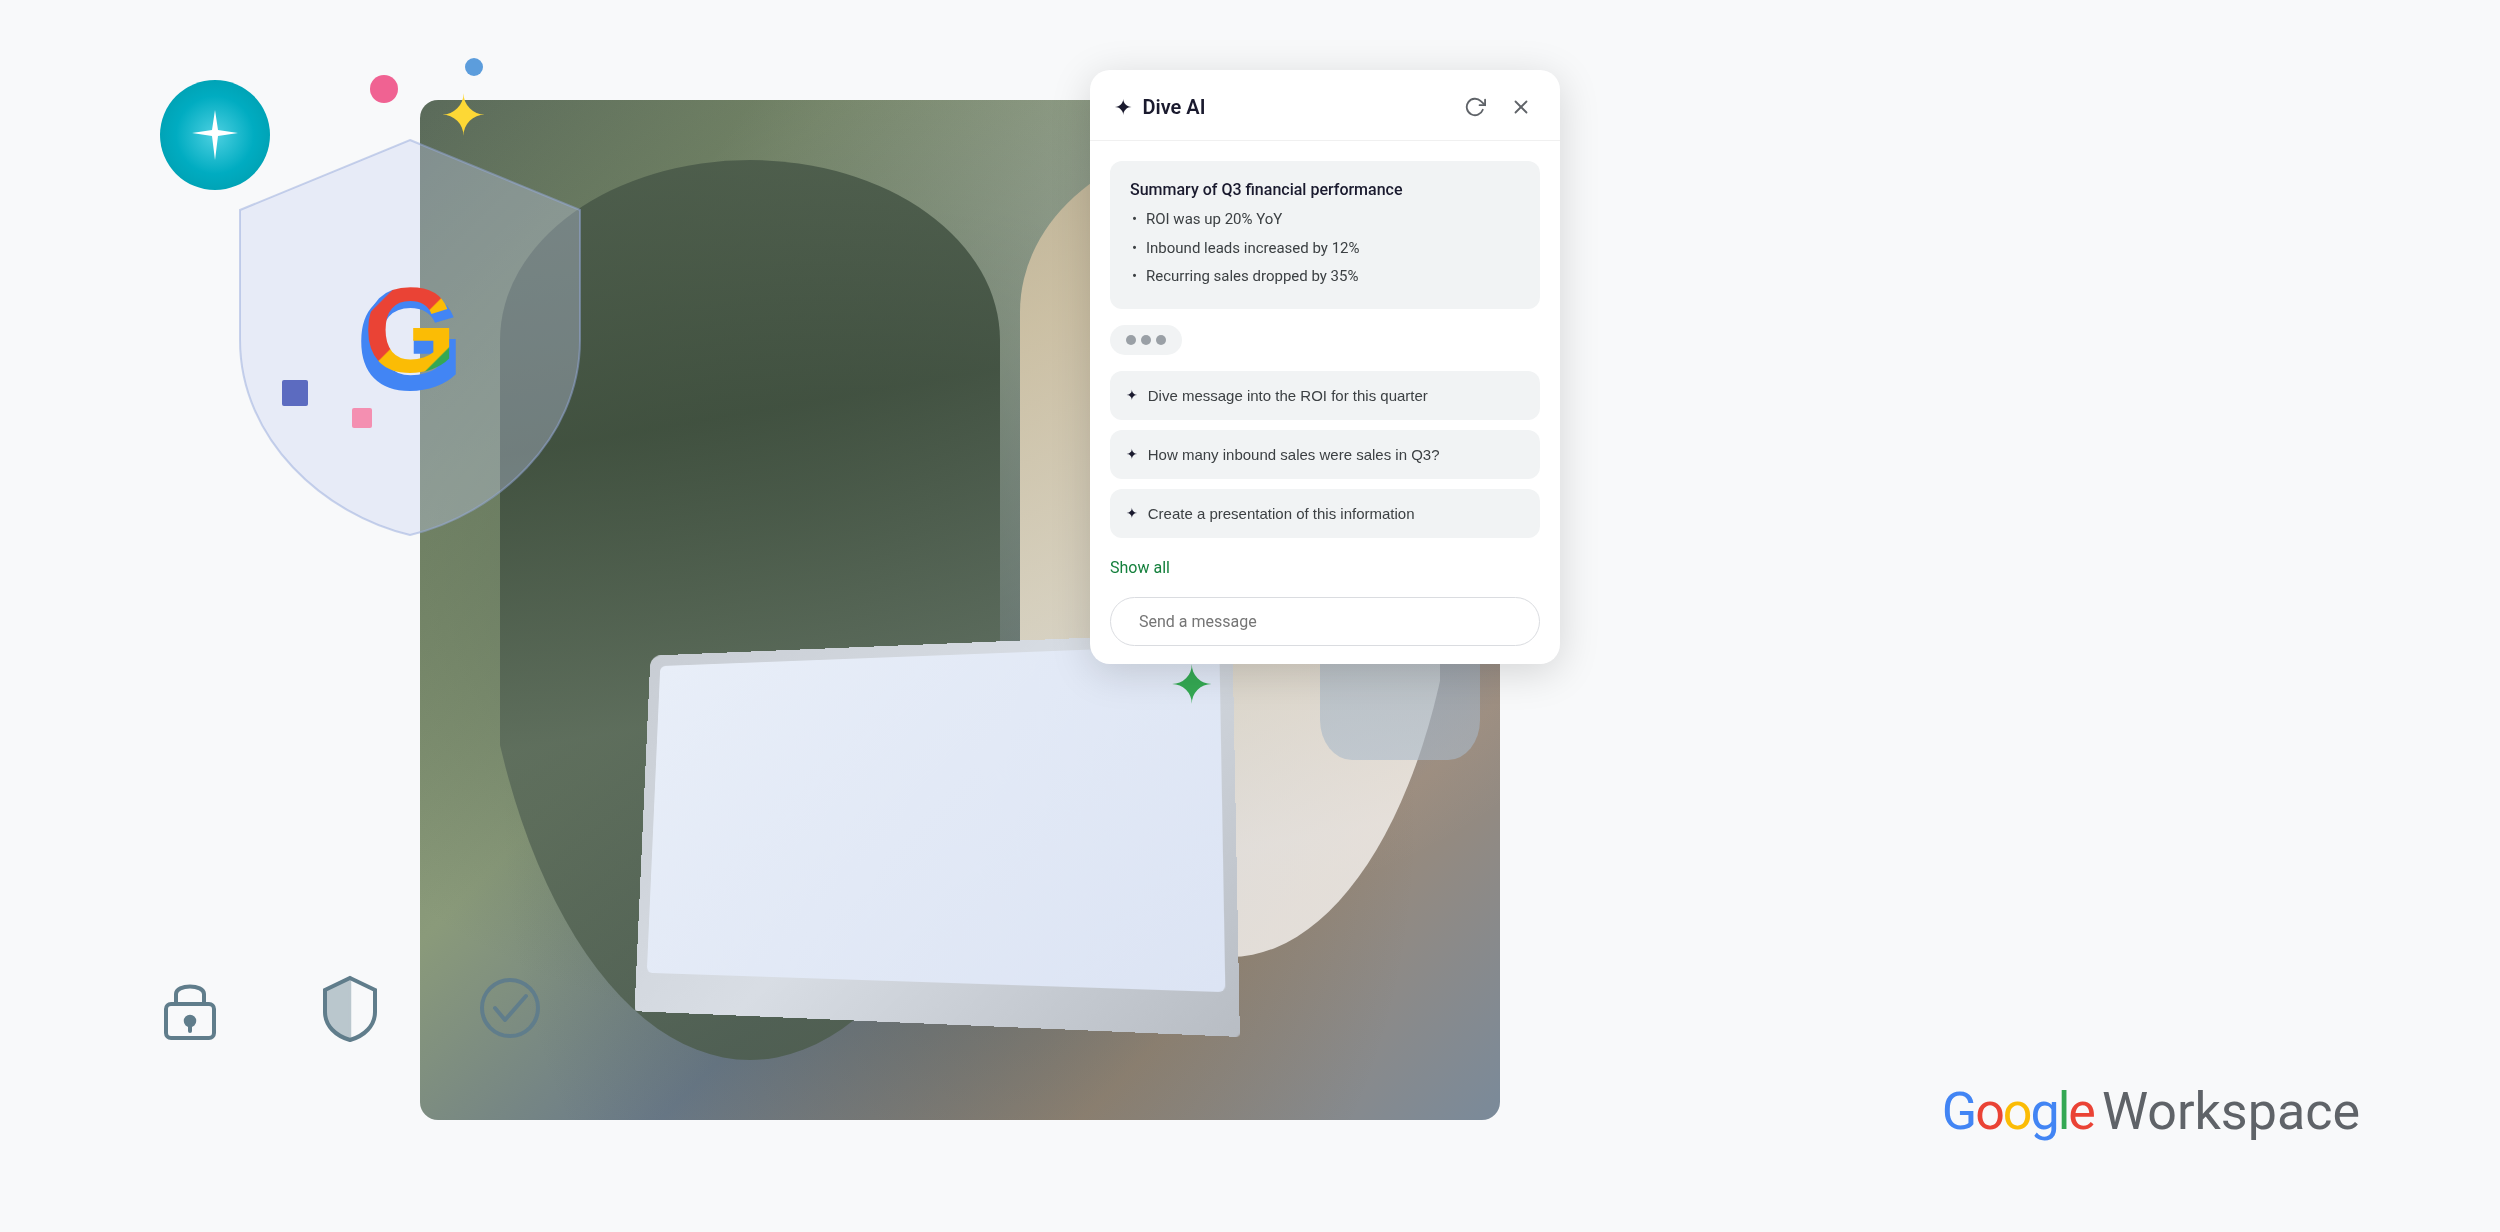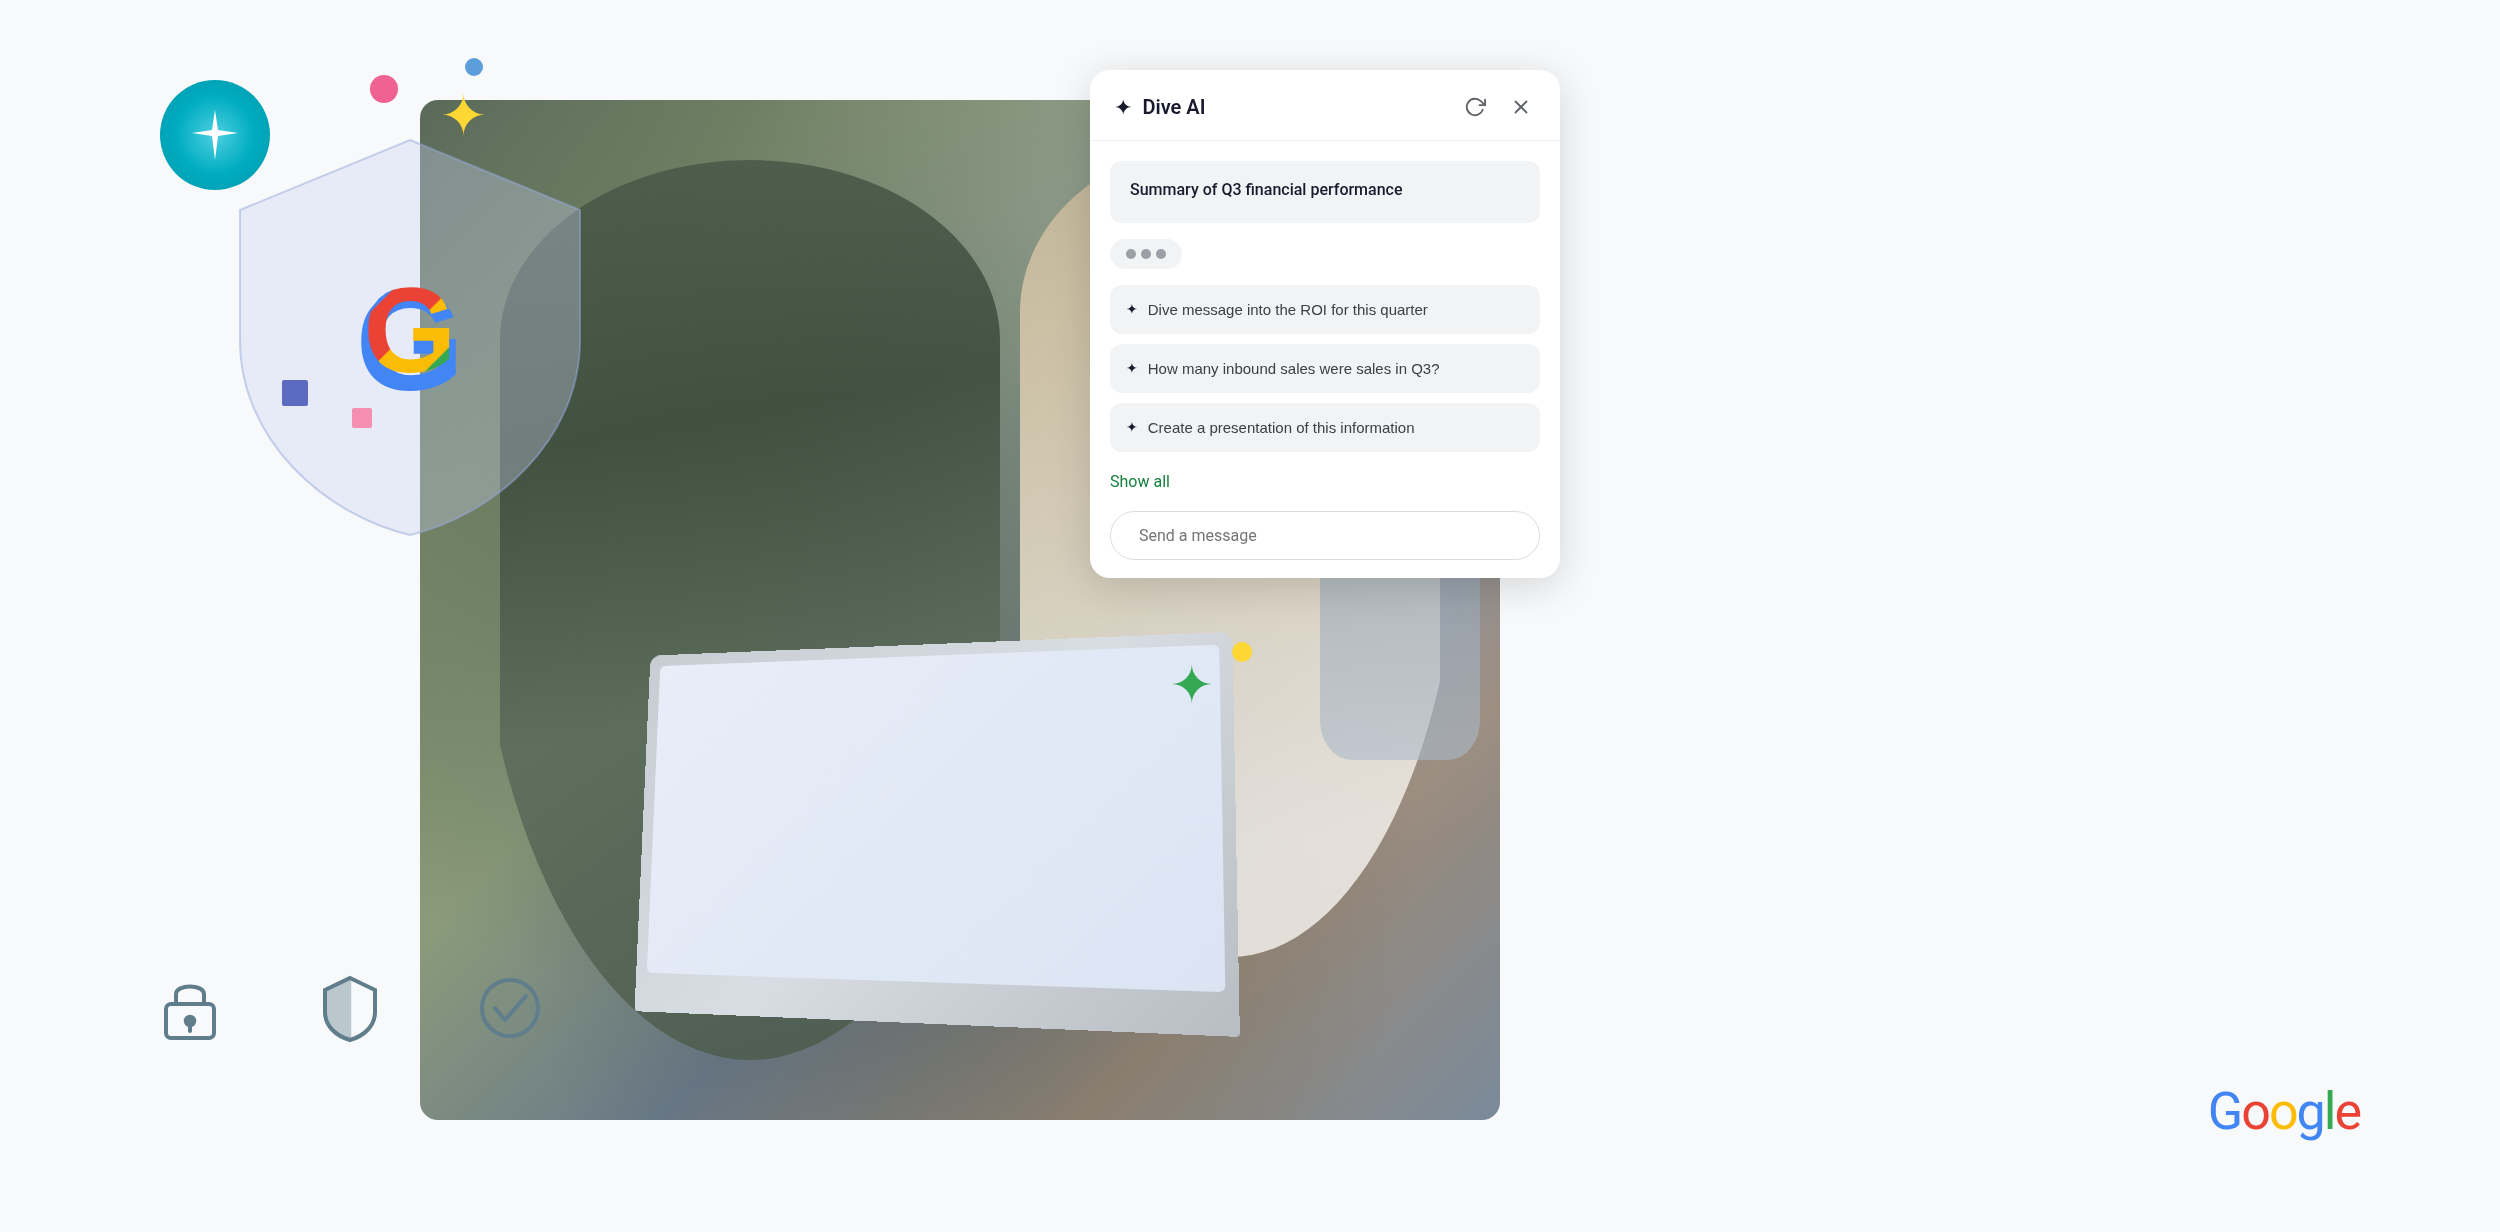--- a/index.html
+++ b/index.html
@@ -507,20 +507,25 @@
           </svg>
         </button>
       </div>
     </div>
 
     <div class="chat-body">
 
       
       <div class="summary-card">
         <div class="summary-title">Summary of Q3 financial performance</div>
+        <ul class="summary-list">
+          <li>ROI was up 20% YoY</li>
+          <li>Inbound leads increased by 12%</li>
+          <li>Recurring sales dropped by 35%</li>
+        </ul>
       </div>
 
       
       <div class="typing-indicator">
         <div class="typing-dot"></div>
         <div class="typing-dot"></div>
         <div class="typing-dot"></div>
       </div>
 
       
@@ -547,15 +552,16 @@
         <input class="message-input" type="text" placeholder="Send a message" style="">
       </div>
 
     </div>
   </div>
 
   <div class="workspace-brand">
     <div class="google-logo">
       <span class="g-blue">G</span><span class="g-red">o</span><span class="g-yellow">o</span><span class="g-blue">g</span><span class="g-green">l</span><span class="g-red">e</span>
     </div>
+    <div class="workspace-text">Workspace</div>
   </div>
 
 </div>
 
 </body></html>

